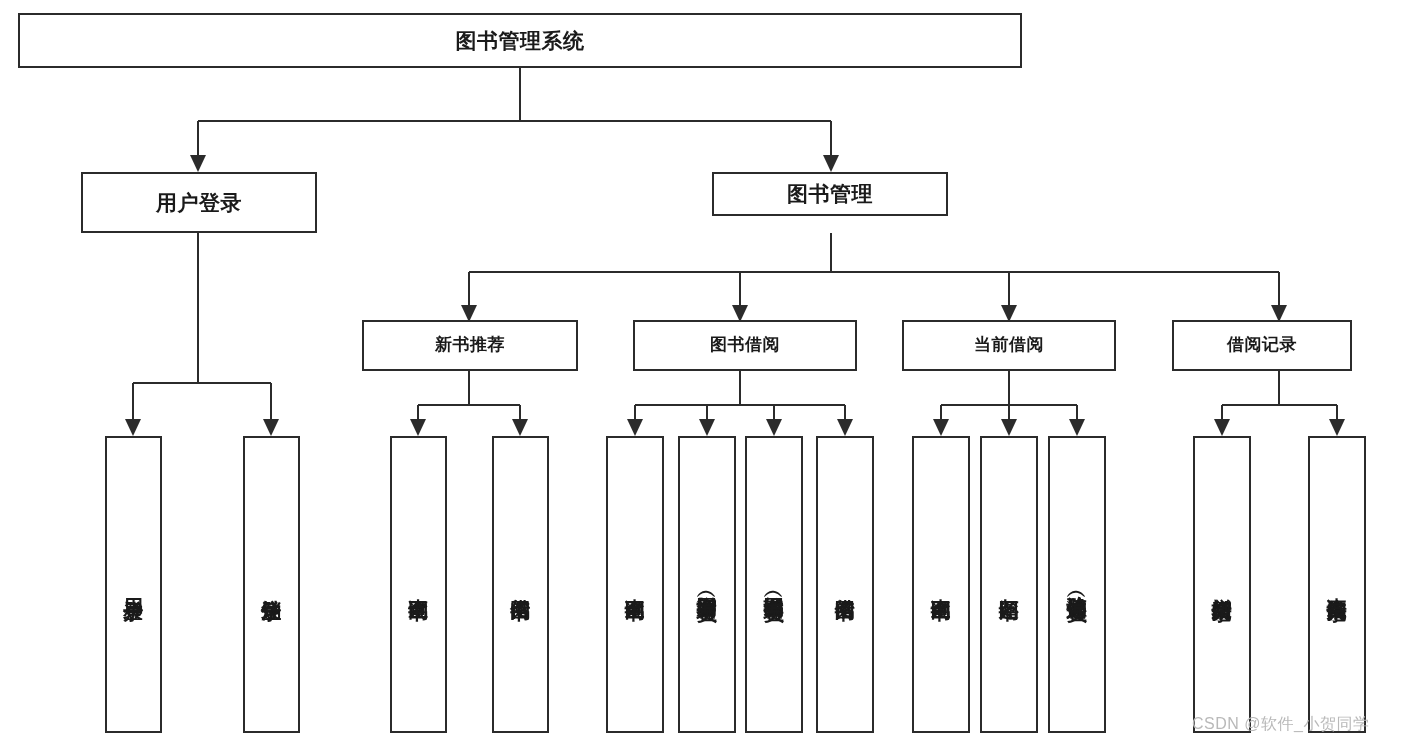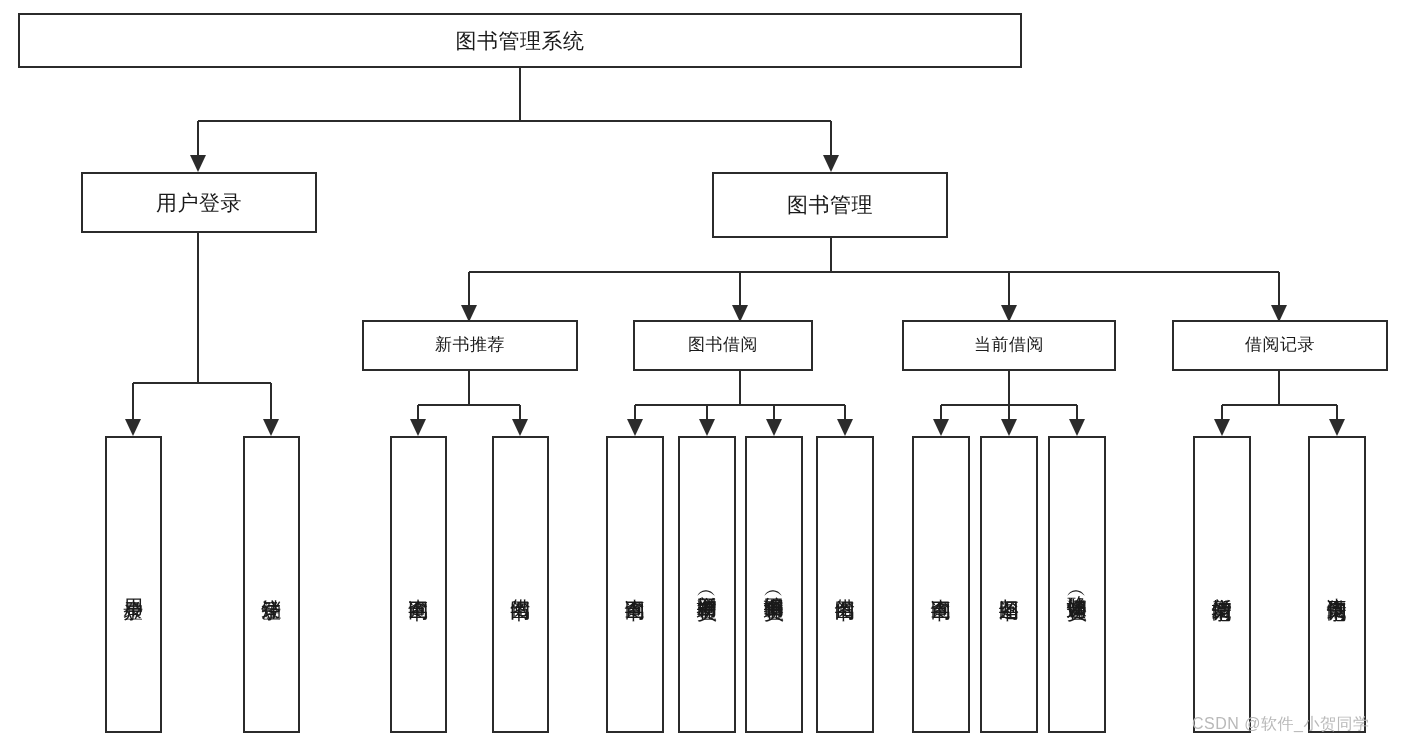--- a/index.html
+++ b/index.html
@@ -26,20 +26,21 @@
   }
   .node-box {
     position: absolute;
     box-sizing: border-box;
     border: 2.5px solid #2b2b2b;
     background: #ffffff;
     display: flex;
     align-items: center;
     justify-content: center;
     color: #1a1a1a;
+    font-weight: bold;
   }
   .node-label-h {
     font-size: 21px;
     line-height: 1.1;
     letter-spacing: 0.5px;
     white-space: nowrap;
   }
   .node-box.root .node-label-h { font-size: 21px; }
   .node-box.level2 .node-label-h { font-size: 21px; }
   .node-box.level3 .node-label-h { font-size: 17px; }
@@ -152,37 +153,37 @@
   </svg>
 
   <div class="node-box root" style="left:18px; top:13px; width:1004px; height:55px;">
     <span class="node-label-h">图书管理系统</span>
   </div>
 
   <div class="node-box level2" style="left:81px; top:172px; width:236px; height:61px;">
     <span class="node-label-h">用户登录</span>
   </div>
 
-  <div class="node-box level2" style="left:712px; top:172px; width:236px; height:66px;">
+  <div class="node-box level2" style="left:712px; top:172px; width:236px; height:44px;">
     <span class="node-label-h">图书管理</span>
   </div>
 
   <div class="node-box level3" style="left:362px; top:320px; width:216px; height:51px;">
     <span class="node-label-h">新书推荐</span>
   </div>
 
-  <div class="node-box level3" style="left:633px; top:320px; width:180px; height:51px;">
+  <div class="node-box level3" style="left:633px; top:320px; width:224px; height:51px;">
     <span class="node-label-h">图书借阅</span>
   </div>
 
   <div class="node-box level3" style="left:902px; top:320px; width:214px; height:51px;">
     <span class="node-label-h">当前借阅</span>
   </div>
 
-  <div class="node-box level3" style="left:1172px; top:320px; width:216px; height:51px;">
+  <div class="node-box level3" style="left:1172px; top:320px; width:180px; height:51px;">
     <span class="node-label-h">借阅记录</span>
   </div>
 
   <div class="node-box leaf" style="left:105px; top:436px; width:57px; height:297px;">
     <span class="node-label-v">用户登录</span>
   </div>
   <div class="node-box leaf" style="left:243px; top:436px; width:57px; height:297px;">
     <span class="node-label-v">注销登录</span>
   </div>
 

